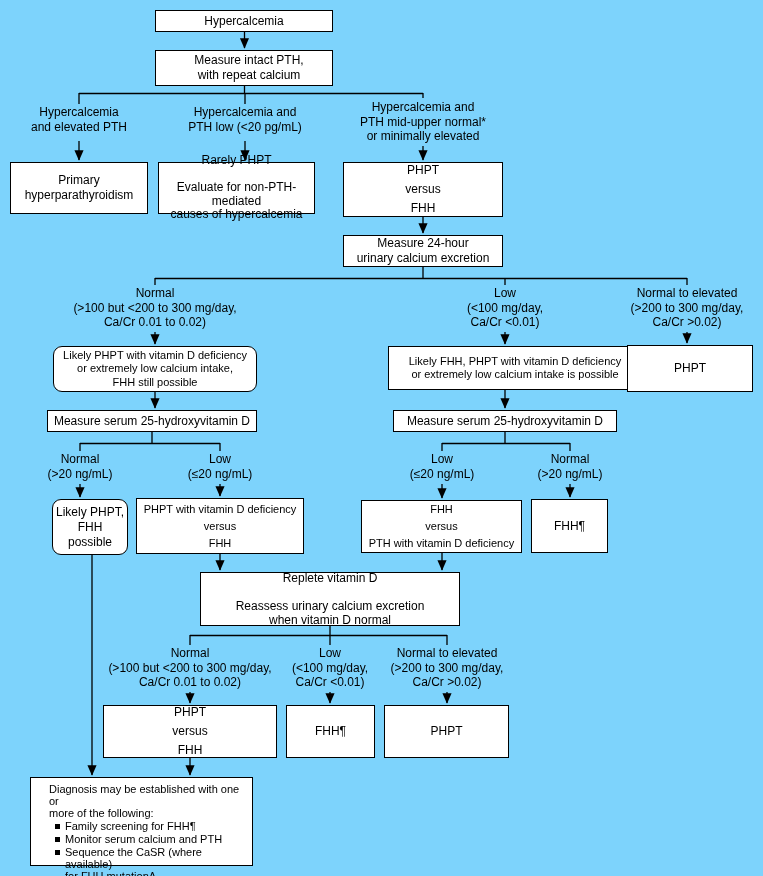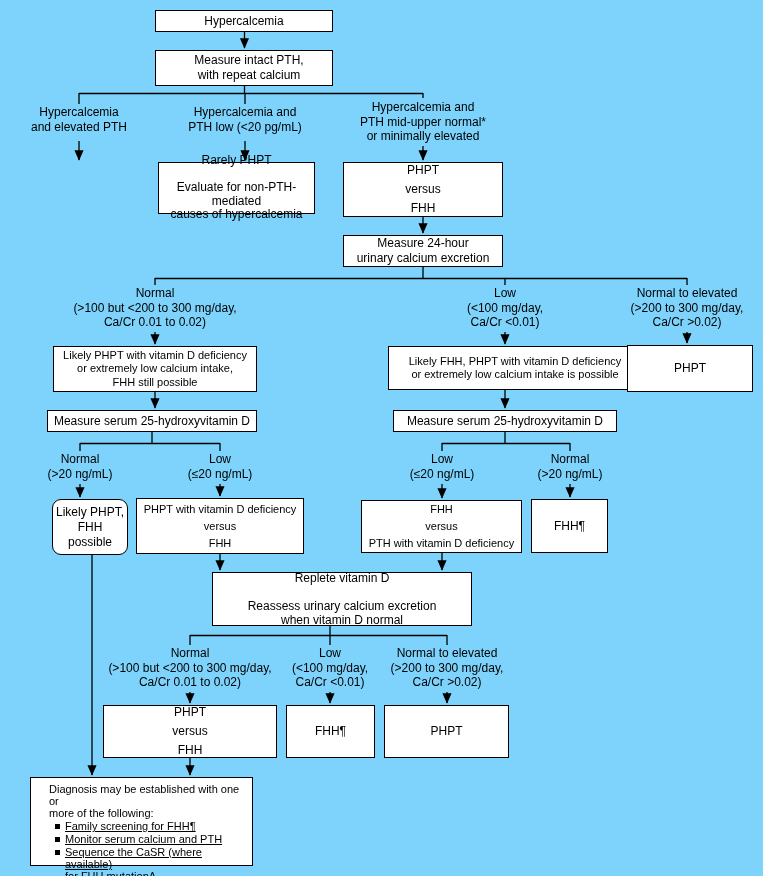--- a/index.html
+++ b/index.html
@@ -21,21 +21,21 @@
   }
   .fs11{font-size:11px;}
   .spaced{line-height:19px;}
   .diag{
     display:block;text-align:left;font-size:11px;line-height:12px;
     padding:5px 6px 3px 18px;white-space:normal;
   }
   .diag .title{white-space:pre-line;margin-bottom:1px;}
   .bullet{display:flex;gap:5px;padding-left:6px;margin-top:1px;}
   .bullet .sq{flex:none;width:5px;height:5px;background:#000;margin-top:4px;}
-  .bullet .btxt{white-space:pre-line;text-decoration:underline;}
+  .bullet .btxt{white-space:pre-line;}
 </style>
 </head>
 <body>
 
 <div id="canvas">
 
   <svg id="wires" width="763" height="876" viewBox="0 0 763 876">
     <defs>
       <marker id="arrw" markerWidth="10" markerHeight="9" refX="7.5" refY="3.5" orient="auto">
         <path d="M0,0 L8,3.5 L0,7 z" fill="#000"></path>
@@ -78,20 +78,22 @@
 with repeat calcium</div>
 
   <div class="label" style="left:8px;top:105px;width:142px;height:30px;">Hypercalcemia
 and elevated PTH</div>
   <div class="label" style="left:160px;top:105px;width:170px;height:30px;">Hypercalcemia and
 PTH low (&lt;20 pg/mL)</div>
   <div class="label" style="left:333px;top:100px;width:180px;height:44px;">Hypercalcemia and
 PTH mid-upper normal*
 or minimally elevated</div>
 
+  <div class="box" style="left:10px;top:162px;width:138px;height:52px;">Primary
+hyperparathyroidism</div>
   <div class="box" style="left:158px;top:162px;width:157px;height:52px;line-height:13.5px;">Rarely PHPT
 
 Evaluate for non-PTH-mediated
 causes of hypercalcemia</div>
   <div class="box spaced" style="left:343px;top:162px;width:160px;height:55px;">PHPT
 versus
 FHH</div>
 
   <div class="box" style="left:343px;top:235px;width:160px;height:32px;">Measure 24-hour
 urinary calcium excretion</div>
@@ -99,21 +101,21 @@
   <div class="label" style="left:40px;top:286px;width:230px;height:44px;">Normal
 (&gt;100 but &lt;200 to 300 mg/day,
 Ca/Cr 0.01 to 0.02)</div>
   <div class="label" style="left:430px;top:286px;width:150px;height:44px;">Low
 (&lt;100 mg/day,
 Ca/Cr &lt;0.01)</div>
   <div class="label" style="left:617px;top:286px;width:140px;height:44px;">Normal to elevated
 (&gt;200 to 300 mg/day,
 Ca/Cr &gt;0.02)</div>
 
-  <div class="box fs11" style="left:53px;top:346px;width:204px;height:46px;line-height:13.5px;">Likely PHPT with vitamin D deficiency
+  <div class="box fs11" style="left:53px;top:346px;width:204px;height:46px;line-height:13.5px;border-radius:9px;">Likely PHPT with vitamin D deficiency
 or extremely low calcium intake,
 FHH still possible</div>
   <div class="box fs11" style="left:388px;top:346px;width:254px;height:44px;line-height:13.5px;">Likely FHH, PHPT with vitamin D deficiency
 or extremely low calcium intake is possible</div>
   <div class="box" style="left:627px;top:345px;width:126px;height:47px;">PHPT</div>
 
   <div class="box" style="left:47px;top:410px;width:210px;height:22px;">Measure serum 25-hydroxyvitamin D</div>
   <div class="box" style="left:393px;top:410px;width:224px;height:22px;">Measure serum 25-hydroxyvitamin D</div>
 
   <div class="label" style="left:30px;top:452px;width:100px;height:30px;">Normal
@@ -128,21 +130,21 @@
   <div class="box" style="left:52px;top:499px;width:76px;height:56px;border-radius:9px;">Likely PHPT,
 FHH possible</div>
   <div class="box fs11 spaced" style="left:136px;top:498px;width:168px;height:56px;line-height:17px;">PHPT with vitamin D deficiency
 versus
 FHH</div>
   <div class="box fs11 spaced" style="left:361px;top:500px;width:161px;height:53px;line-height:17px;">FHH
 versus
 PTH with vitamin D deficiency</div>
   <div class="box" style="left:531px;top:499px;width:77px;height:54px;">FHH¶</div>
 
-  <div class="box" style="left:212px;top:572px;width:260px;height:54px;line-height:14px;">Replete vitamin D
+  <div class="box" style="left:200px;top:572px;width:260px;height:54px;line-height:14px;">Replete vitamin D
 
 Reassess urinary calcium excretion
 when vitamin D normal</div>
 
   <div class="label" style="left:75px;top:646px;width:230px;height:44px;">Normal
 (&gt;100 but &lt;200 to 300 mg/day,
 Ca/Cr 0.01 to 0.02)</div>
   <div class="label" style="left:255px;top:646px;width:150px;height:44px;">Low
 (&lt;100 mg/day,
 Ca/Cr &lt;0.01)</div>

